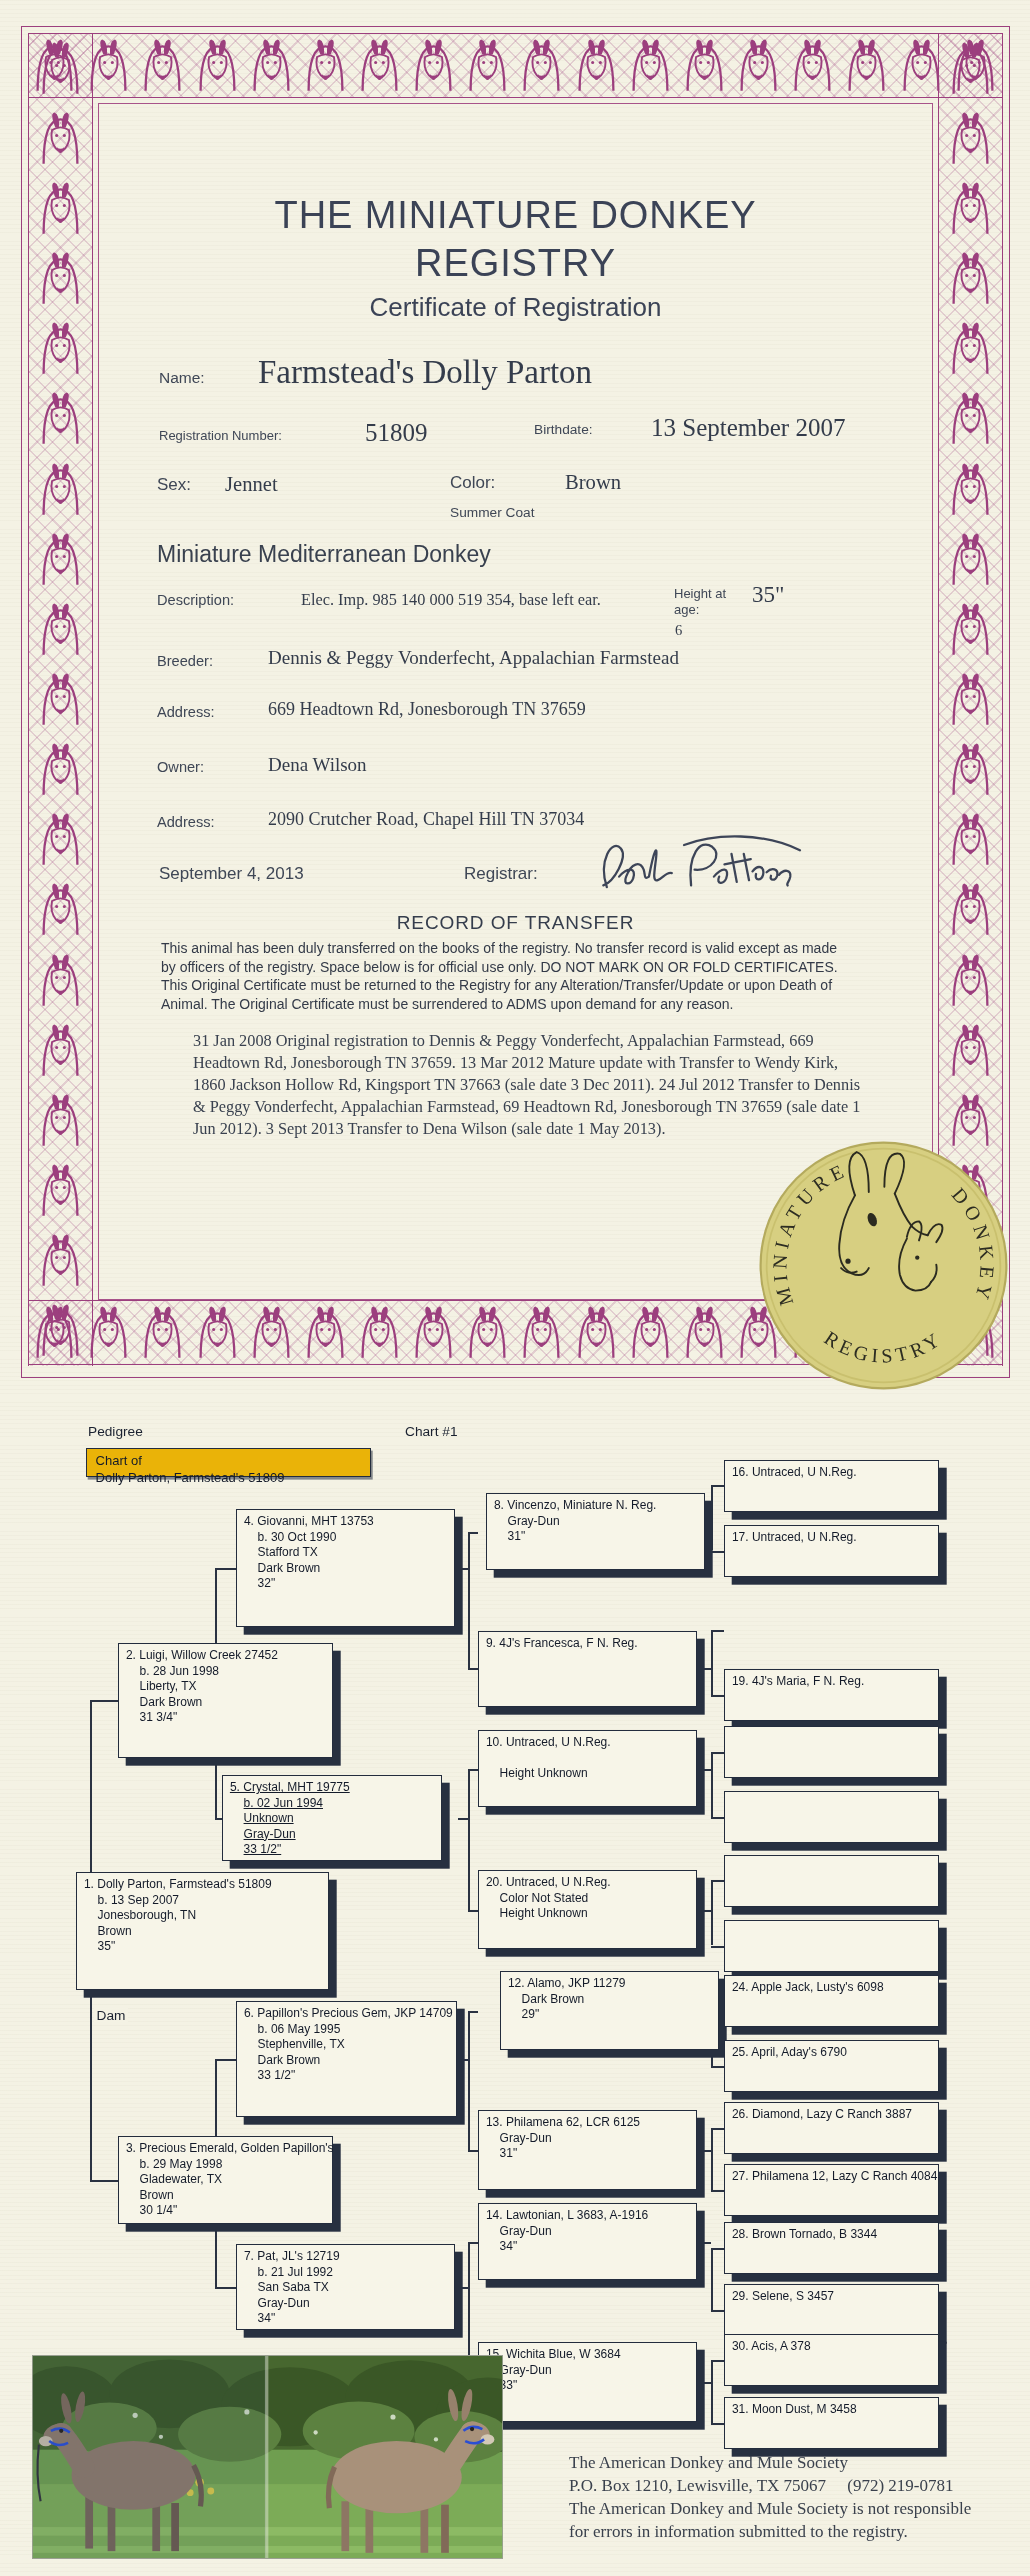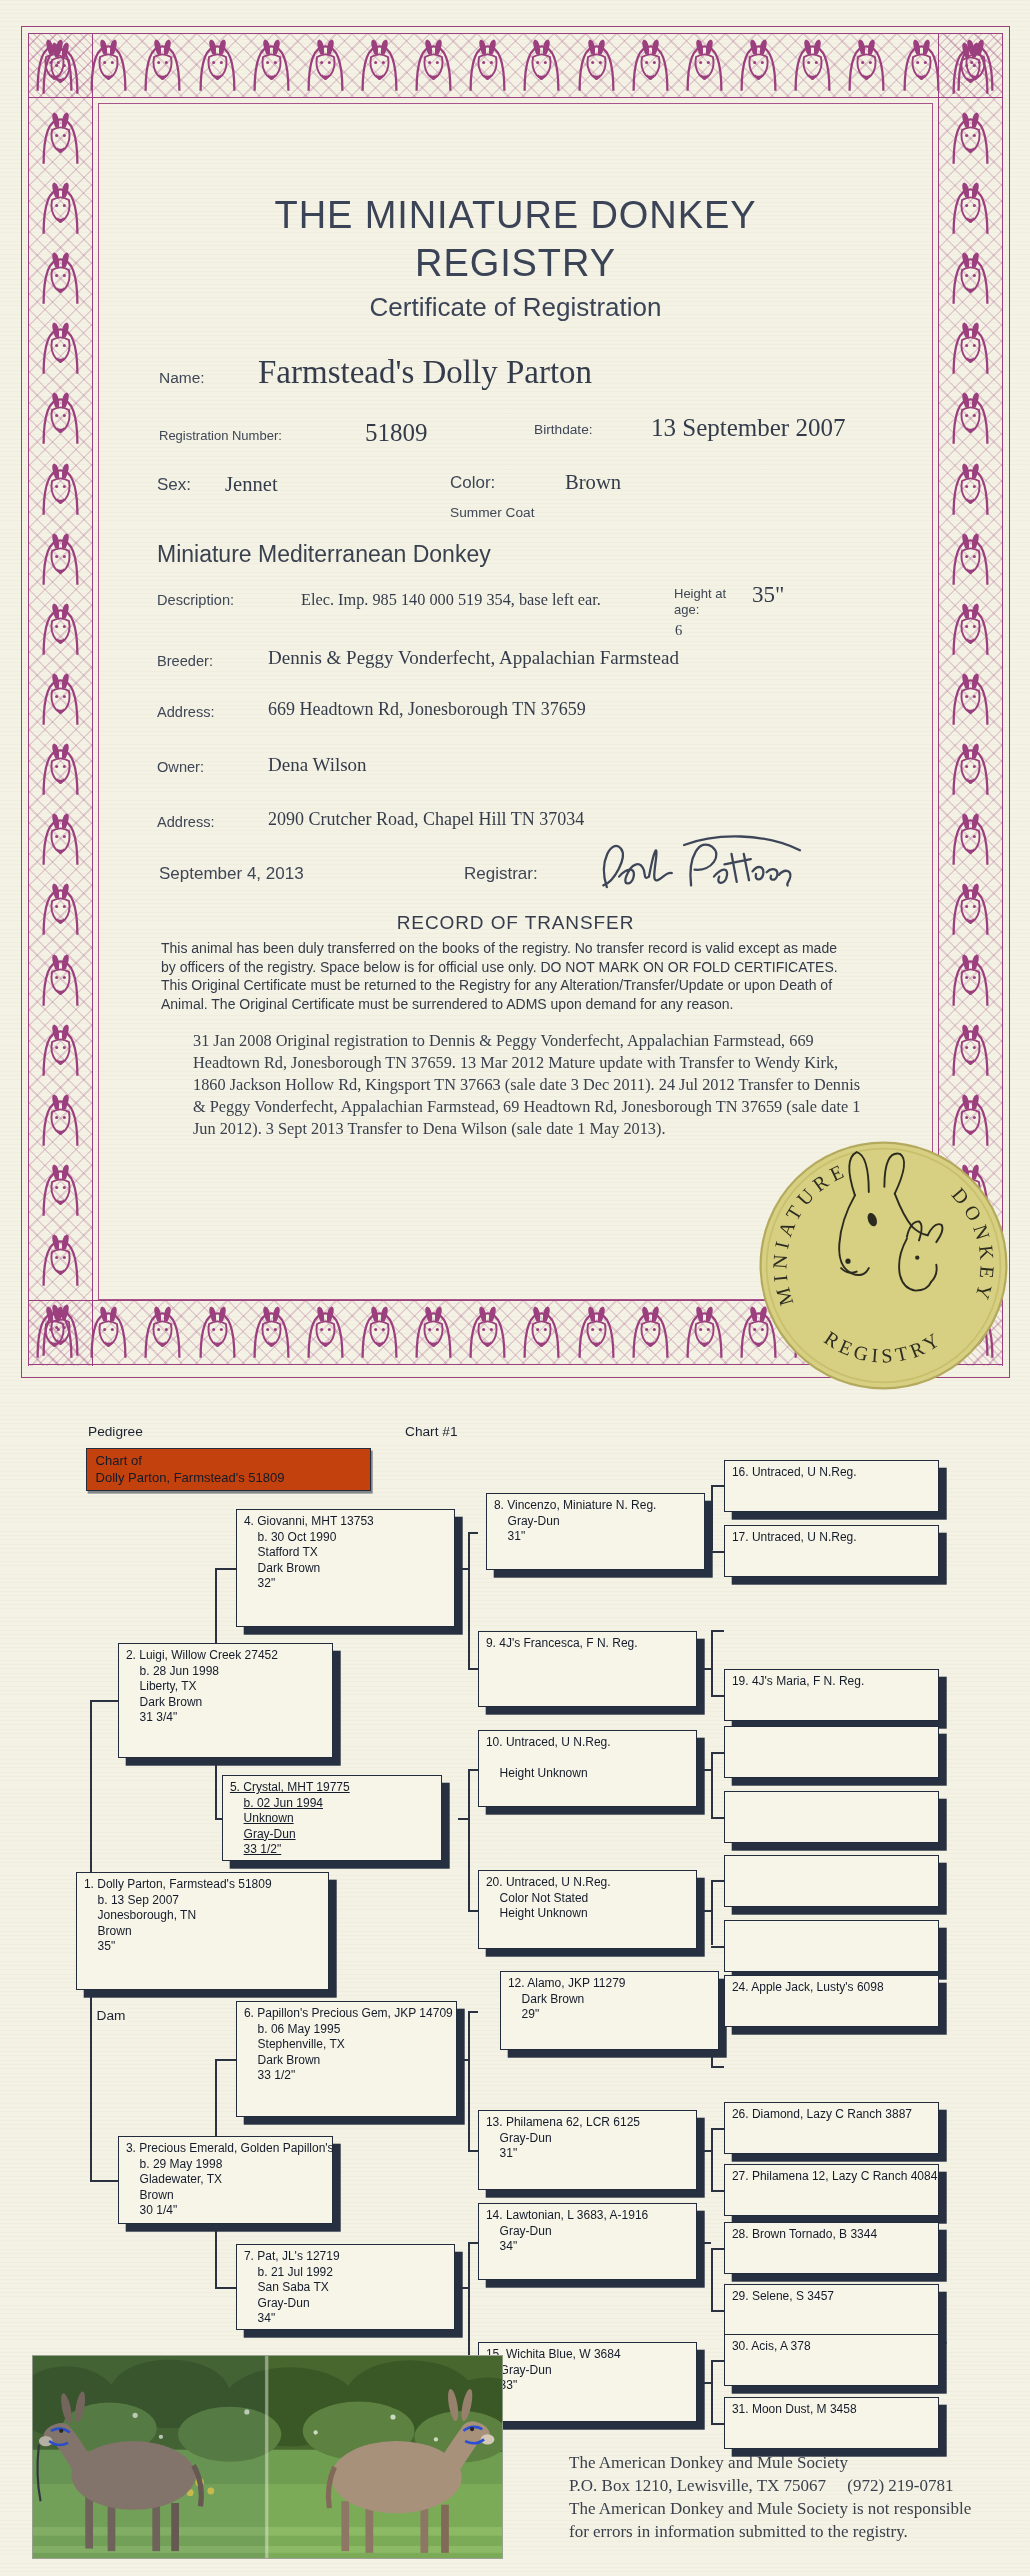--- a/index.html
+++ b/index.html
@@ -31,21 +31,21 @@
   .title { left:98px; top:191px; width:835px; text-align:center; font-size:38px; line-height:48px; letter-spacing:0.9px; color:#3b4356; }
   .subtitle { left:98px; top:292px; width:835px; text-align:center; font-size:26px; color:#3b4356; }
   .lbl { color:#3f4756; }
   .val { color:#343c4b; }
 
   
   .pline { position:absolute; background:#2a3242; }
   .pbox { position:absolute; background:#f7f5e8; border:1.7px solid #232c3d; box-shadow:7.7px 7.7px 0 0 #2730402; box-shadow:7.7px 7.7px 0 0 #273040; padding:4.3px 6.9px; font-size:12px; line-height:15.5px; color:#141b2a; }
   .pl { white-space:nowrap; }
   .pl.ind { padding-left:13.7px; }
-  .chartof { left:86px; top:1448px; width:285px; height:43px; border:1.7px solid #232c3d; background:#c2410c; padding:3.4px 8.6px; font-size:13px; line-height:17px; color:#141b2a; box-shadow:1.7px 2.6px 0 0 rgba(39,48,64,0.55); }
+  .chartof { left:86px; top:1448px; width:285px; height:29px; border:1.7px solid #232c3d; background:#eab308; padding:3.4px 8.6px; font-size:13px; line-height:17px; color:#141b2a; box-shadow:1.7px 2.6px 0 0 rgba(39,48,64,0.55); }
   .pedhead { font-size:13.7px; color:#1a2130; }
   .footer-line { white-space:pre; font-family:"Liberation Serif", serif; font-size:17px; line-height:23px; color:#3a414d; }
 </style>
 </head>
 <body>
 
 <div class="abs frame-outer"></div>
 <div class="abs band band-h" id="band-top">
   <svg viewBox="0 0 56 70" width="43" height="55">
     <path d="M6 68 Q6 10 28 10 Q50 10 50 68" fill="none" stroke="#9c3f7e" stroke-width="3"></path>
@@ -1047,20 +1047,23 @@
     <div class="pbox" style="left: 724px; top: 1669px; width: 215px; height: 52px;">
       <div class="pl">19. 4J's Maria, F N. Reg.</div>
     </div>
     <div class="pbox" style="left: 724px; top: 1726px; width: 215px; height: 52px;"></div>
     <div class="pbox" style="left: 724px; top: 1791px; width: 215px; height: 52px;"></div>
     <div class="pbox" style="left: 724px; top: 1855px; width: 215px; height: 52px;"></div>
     <div class="pbox" style="left: 724px; top: 1920px; width: 215px; height: 52px;"></div>
     <div class="pbox" style="left: 724px; top: 1975px; width: 215px; height: 52px;">
       <div class="pl">24. Apple Jack, Lusty's 6098</div>
     </div>
+    <div class="pbox" style="left: 724px; top: 2040px; width: 215px; height: 52px;">
+      <div class="pl">25. April, Aday's 6790</div>
+    </div>
     <div class="pbox" style="left: 724px; top: 2102px; width: 215px; height: 52px;">
       <div class="pl">26. Diamond, Lazy C Ranch 3887</div>
     </div>
     <div class="pbox" style="left: 724px; top: 2164px; width: 215px; height: 52px;">
       <div class="pl">27. Philamena 12, Lazy C Ranch 4084</div>
     </div>
     <div class="pbox" style="left: 724px; top: 2222px; width: 215px; height: 52px;">
       <div class="pl">28. Brown Tornado, B 3344</div>
     </div>
     <div class="pbox" style="left: 724px; top: 2284px; width: 215px; height: 52px;">

